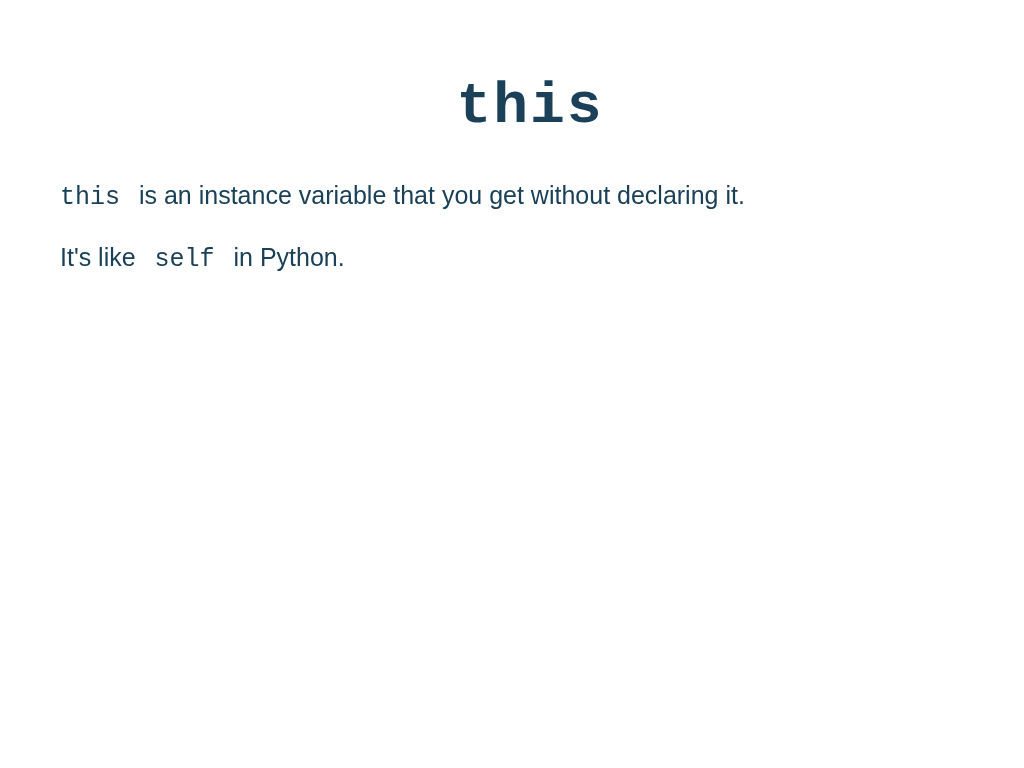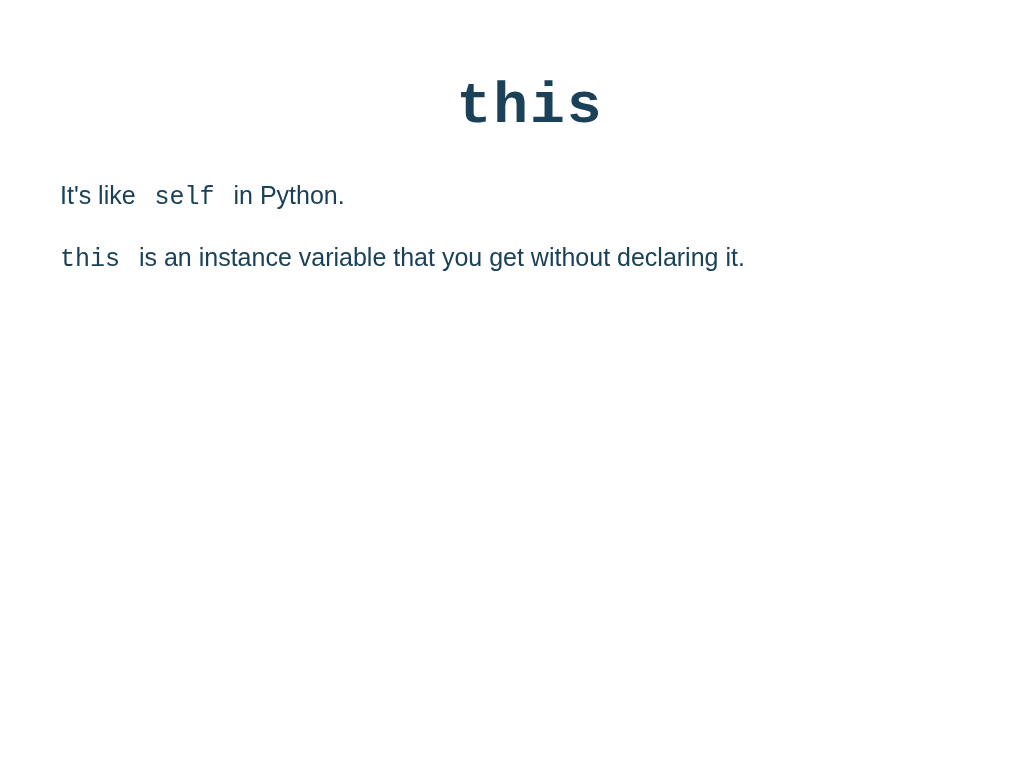--- a/index.html
+++ b/index.html
@@ -38,20 +38,20 @@
       font-family: "Courier New", Courier, monospace;
     }
   </style>
 </head>
 <body>
 
 <div class="slide">
   <h1 class="title">this</h1>
 
   <p class="paragraph">
-    <span>It's like </span><span class="code">self</span><span> in Python.</span>
+    <span class="code">this</span><span> is an instance variable that you get without declaring it.</span>
   </p>
 
   <p class="paragraph">
-    <span class="code">this</span><span> is an instance variable that you get without declaring it.</span>
+    <span>It's like </span><span class="code">self</span><span> in Python.</span>
   </p>
 
 </div>
 
 </body></html>

